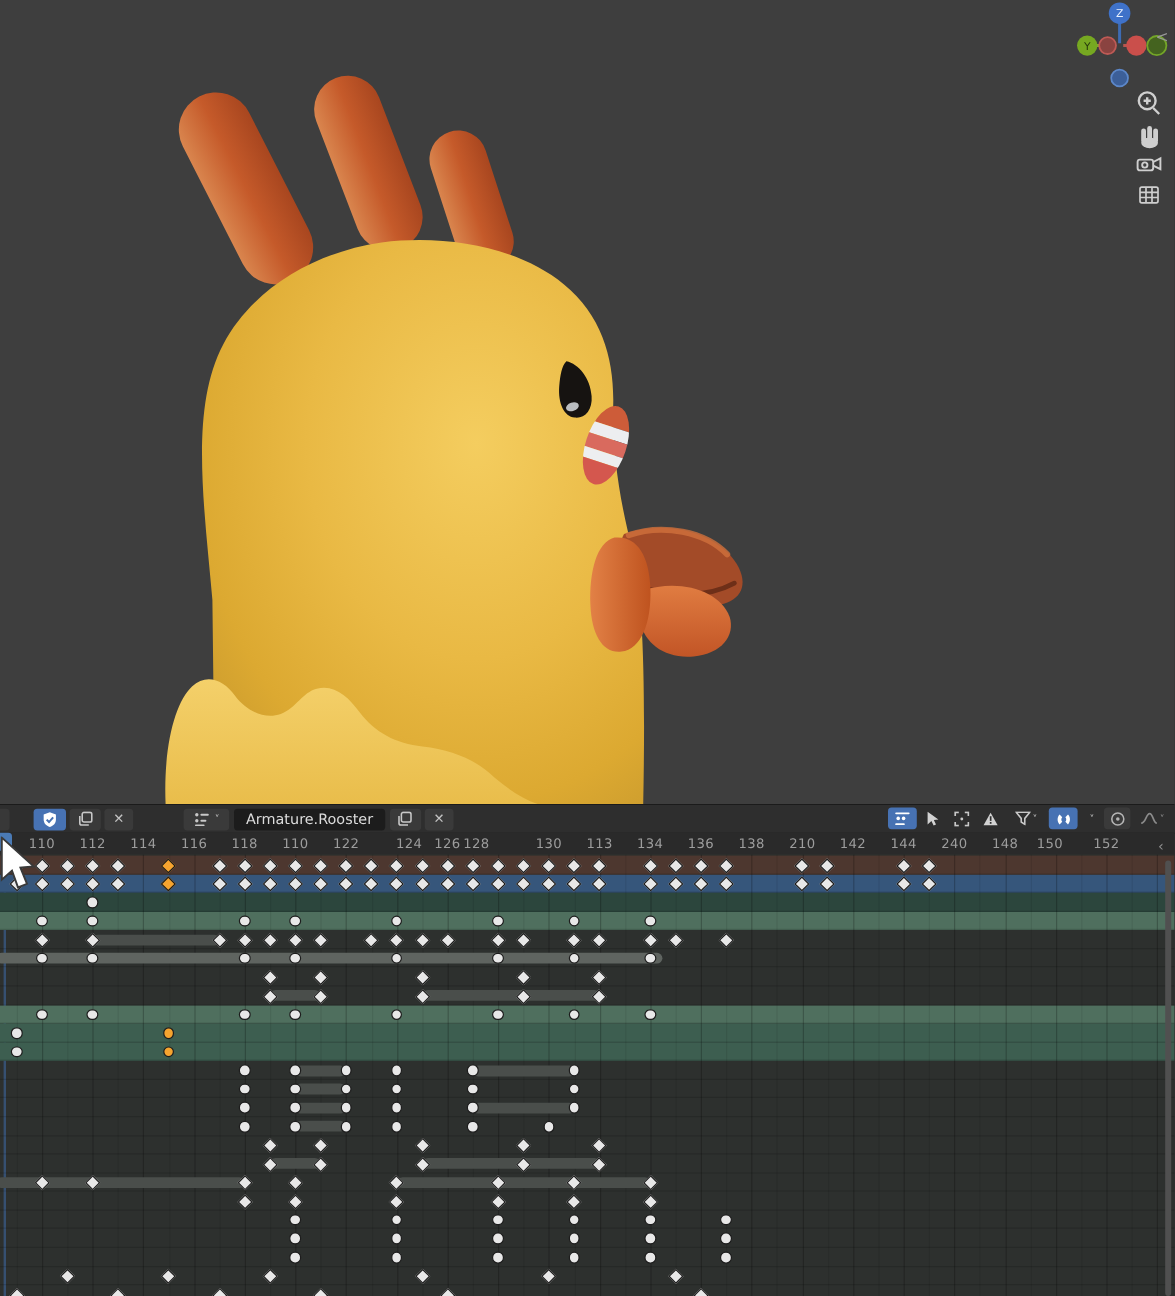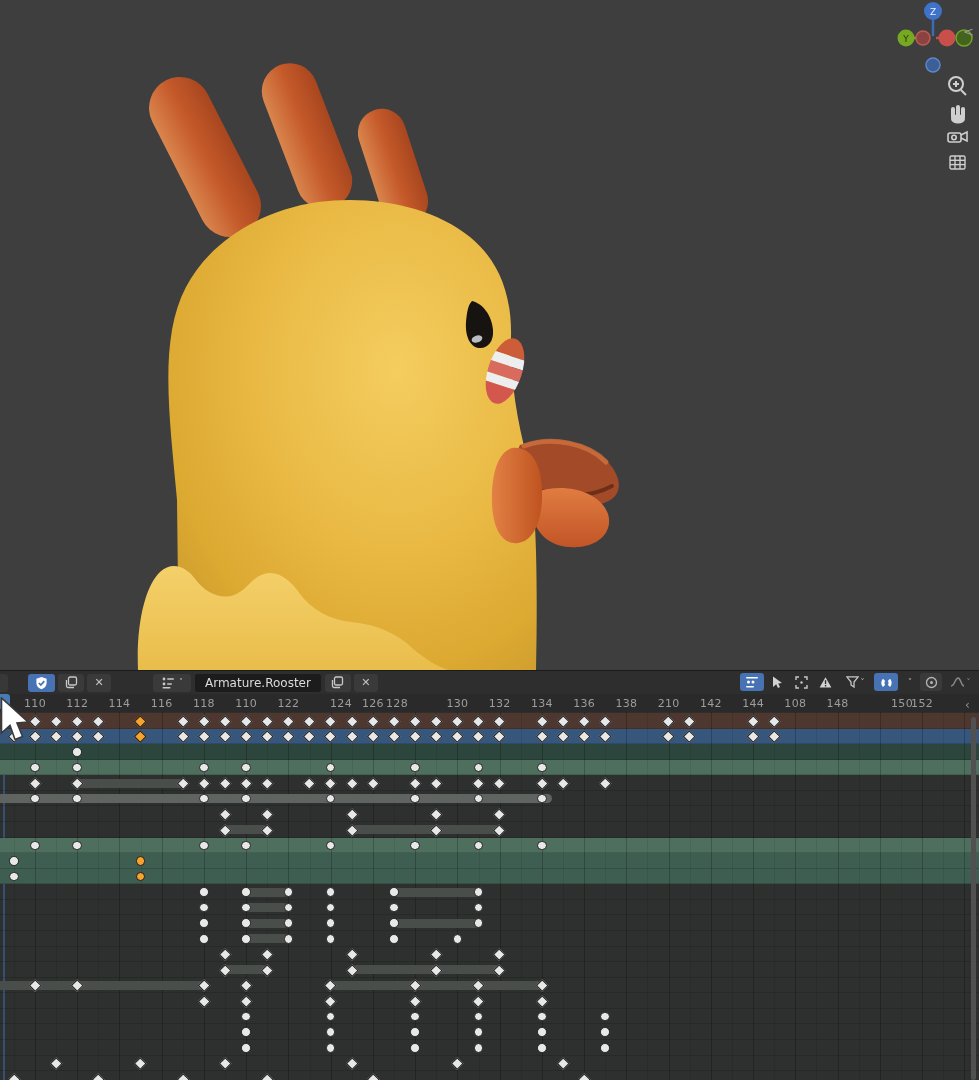--- a/index.html
+++ b/index.html
@@ -269,30 +269,30 @@
         <div class="frame-label" style="left: 77.24px;">112</div>
         <div class="frame-label" style="left: 119.48px;">114</div>
         <div class="frame-label" style="left: 161.72px;">116</div>
         <div class="frame-label" style="left: 203.96px;">118</div>
         <div class="frame-label" style="left: 246.2px;">110</div>
         <div class="frame-label" style="left: 288.44px;">122</div>
         <div class="frame-label" style="left: 341px;">124</div>
         <div class="frame-label" style="left: 372.92px;">126</div>
         <div class="frame-label" style="left: 397px;">128</div>
         <div class="frame-label" style="left: 457.4px;">130</div>
-        <div class="frame-label" style="left: 499.64px;">132</div>
+        <div class="frame-label" style="left: 499.64px;">113</div>
         <div class="frame-label" style="left: 541.88px;">134</div>
         <div class="frame-label" style="left: 584.12px;">136</div>
         <div class="frame-label" style="left: 626.36px;">138</div>
         <div class="frame-label" style="left: 668.6px;">210</div>
         <div class="frame-label" style="left: 710.84px;">142</div>
         <div class="frame-label" style="left: 753.08px;">144</div>
-        <div class="frame-label" style="left: 795.32px;">108</div>
+        <div class="frame-label" style="left: 795.32px;">240</div>
         <div class="frame-label" style="left: 837.56px;">148</div>
-        <div class="frame-label" style="left: 902px;">150</div>
+        <div class="frame-label" style="left: 875px;">150</div>
         <div class="frame-label" style="left: 922.04px;">152</div>
       </div>
 
     <div id="channels">
       <div id="playhead-line"></div>
     <div class="ch-row" style="top: 1px; height: 15.57px; background: rgb(77, 55, 47);"></div>
         <div class="ch-row" style="top: 16.57px; height: 15.57px; background: rgb(54, 86, 123);"></div>
         <div class="ch-row" style="top: 32.14px; height: 15.57px; background: rgb(44, 70, 61);"></div>
         <div class="ch-row" style="top: 47.71px; height: 15.57px; background: rgb(79, 111, 94);"></div>
         <div class="ch-row" style="top: 63.28px; height: 15.57px;"></div>

